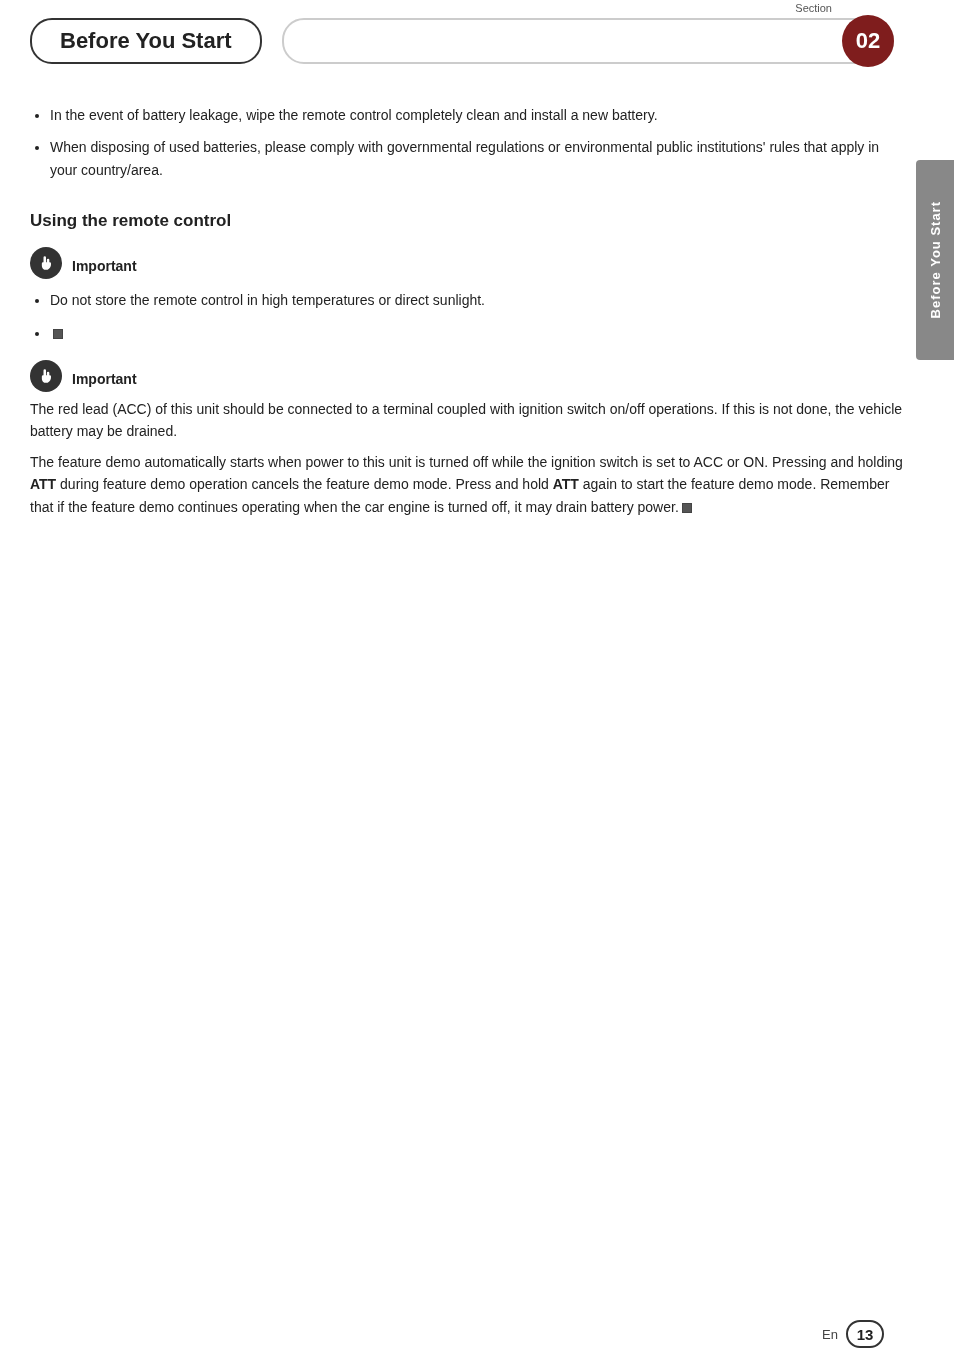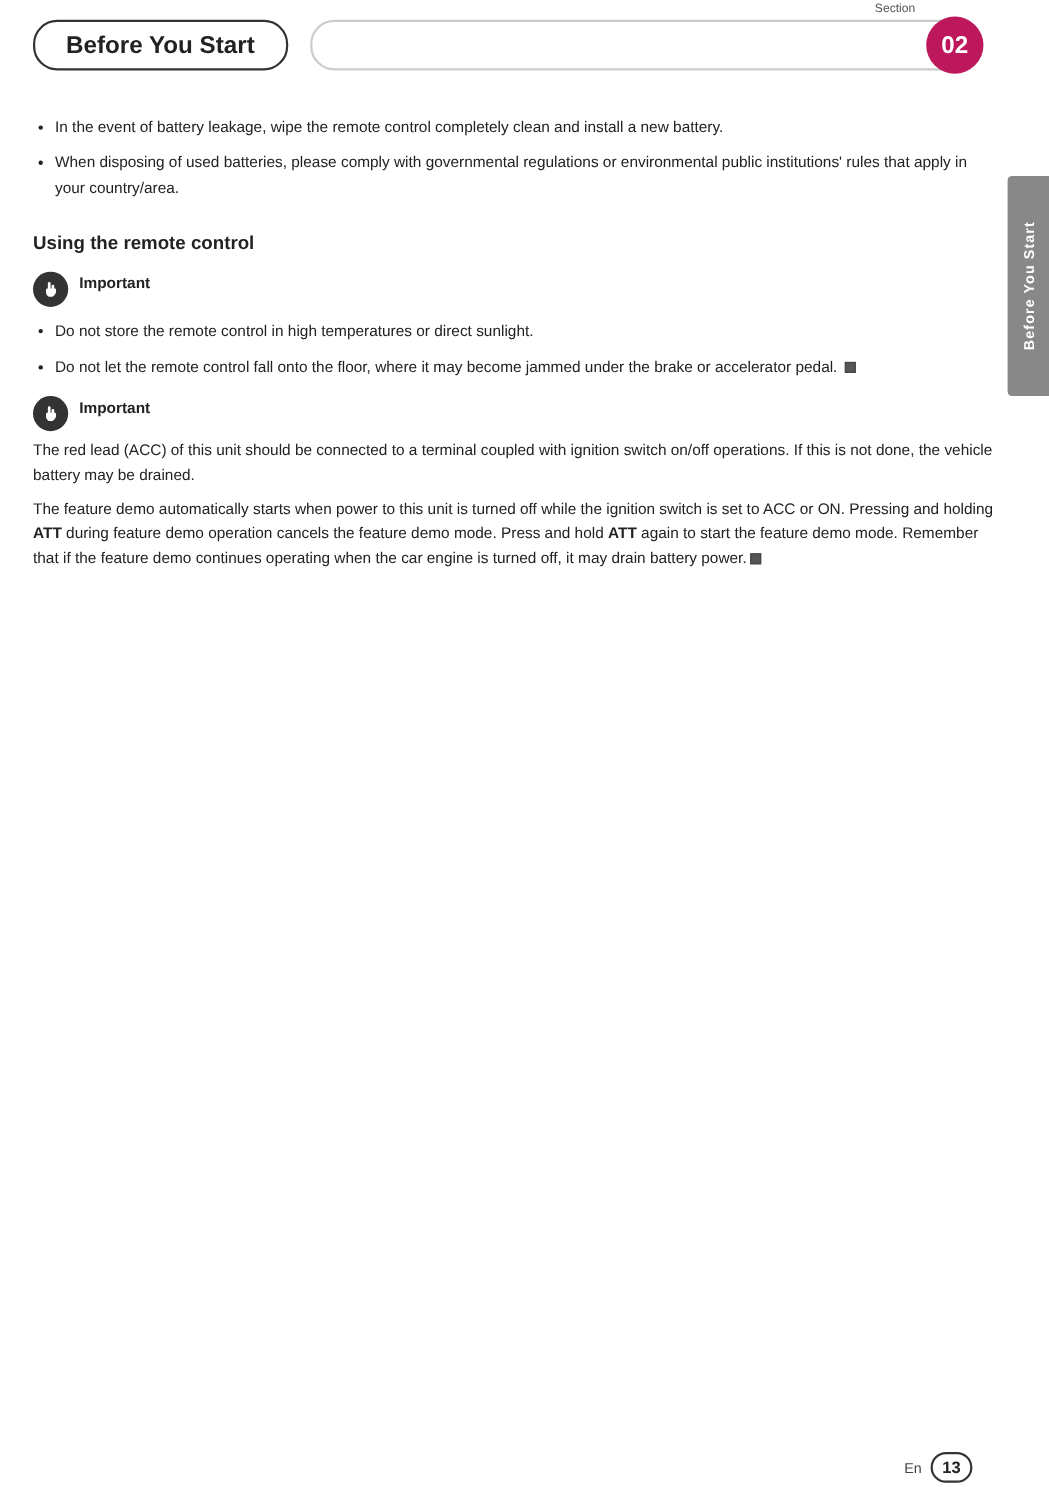--- a/index.html
+++ b/index.html
@@ -50,21 +50,21 @@
       font-size: 11px;
       color: #555;
     }
     .section-number-circle {
       position: absolute;
       right: -2px;
       top: 50%;
       transform: translateY(-50%);
       width: 52px;
       height: 52px;
-      background: #be185d;
+      background: #7f1d1d;
       border-radius: 50%;
       display: flex;
       align-items: center;
       justify-content: center;
       color: #fff;
       font-size: 22px;
       font-weight: bold;
     }
 
     
@@ -135,21 +135,21 @@
     
     .para {
       font-size: 14px;
       line-height: 1.6;
       margin-bottom: 8px;
     }
 
     
     .important-block {
       display: flex;
-      align-items: flex-start;
+      align-items: flex-end;
       margin-top: 14px;
       margin-bottom: 6px;
     }
     .important-icon {
       width: 32px;
       height: 32px;
       min-width: 32px;
       background: #333;
       border-radius: 50%;
       display: flex;
@@ -241,21 +241,20 @@
 
       <svg viewBox="0 0 24 24">
         <path d="M9 11V5.5a1.5 1.5 0 0 1 3 0V11h1V8.5a1.5 1.5 0 0 1 3 0V11h.5a1.5 1.5 0 0 1 1.5 1.5v1c0 2.5-1 5-4 6.5H10c-2-1-3-3-3-5v-2.5A1.5 1.5 0 0 1 8.5 11H9z"></path>
       </svg>
     </div>
     <span class="important-label">Important</span>
   </div>
   <ul class="content-list">
     <li>Do not store the remote control in high temperatures or direct sunlight.</li>
     <li>
-      <span>Do not let the remote control fall onto the floor, where it may become jammed under the brake or accelerator pedal.</span>
       <span class="end-square"></span>
     </li>
   </ul>
 
 
   <div class="important-block">
     <div class="important-icon">
       <svg viewBox="0 0 24 24">
         <path d="M9 11V5.5a1.5 1.5 0 0 1 3 0V11h1V8.5a1.5 1.5 0 0 1 3 0V11h.5a1.5 1.5 0 0 1 1.5 1.5v1c0 2.5-1 5-4 6.5H10c-2-1-3-3-3-5v-2.5A1.5 1.5 0 0 1 8.5 11H9z"></path>
       </svg>

